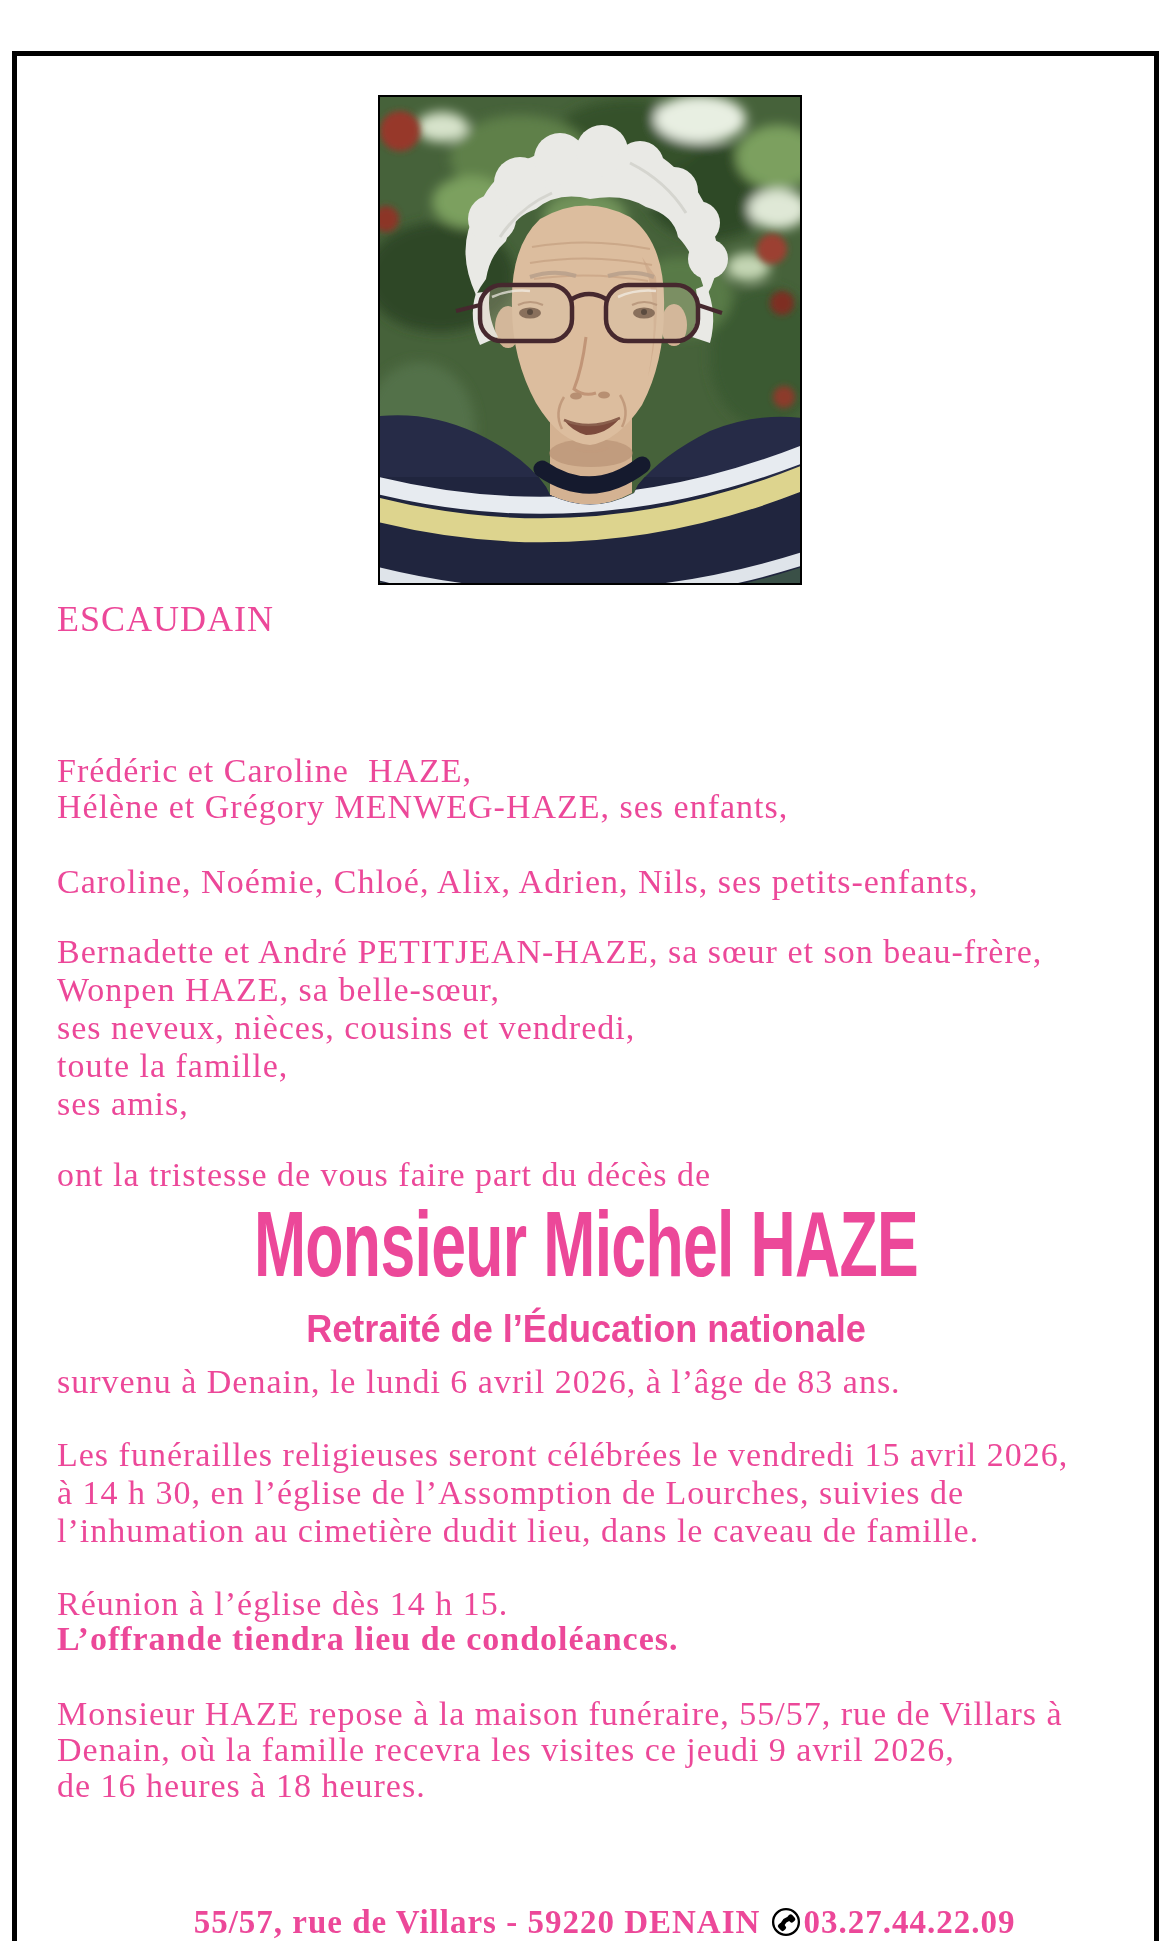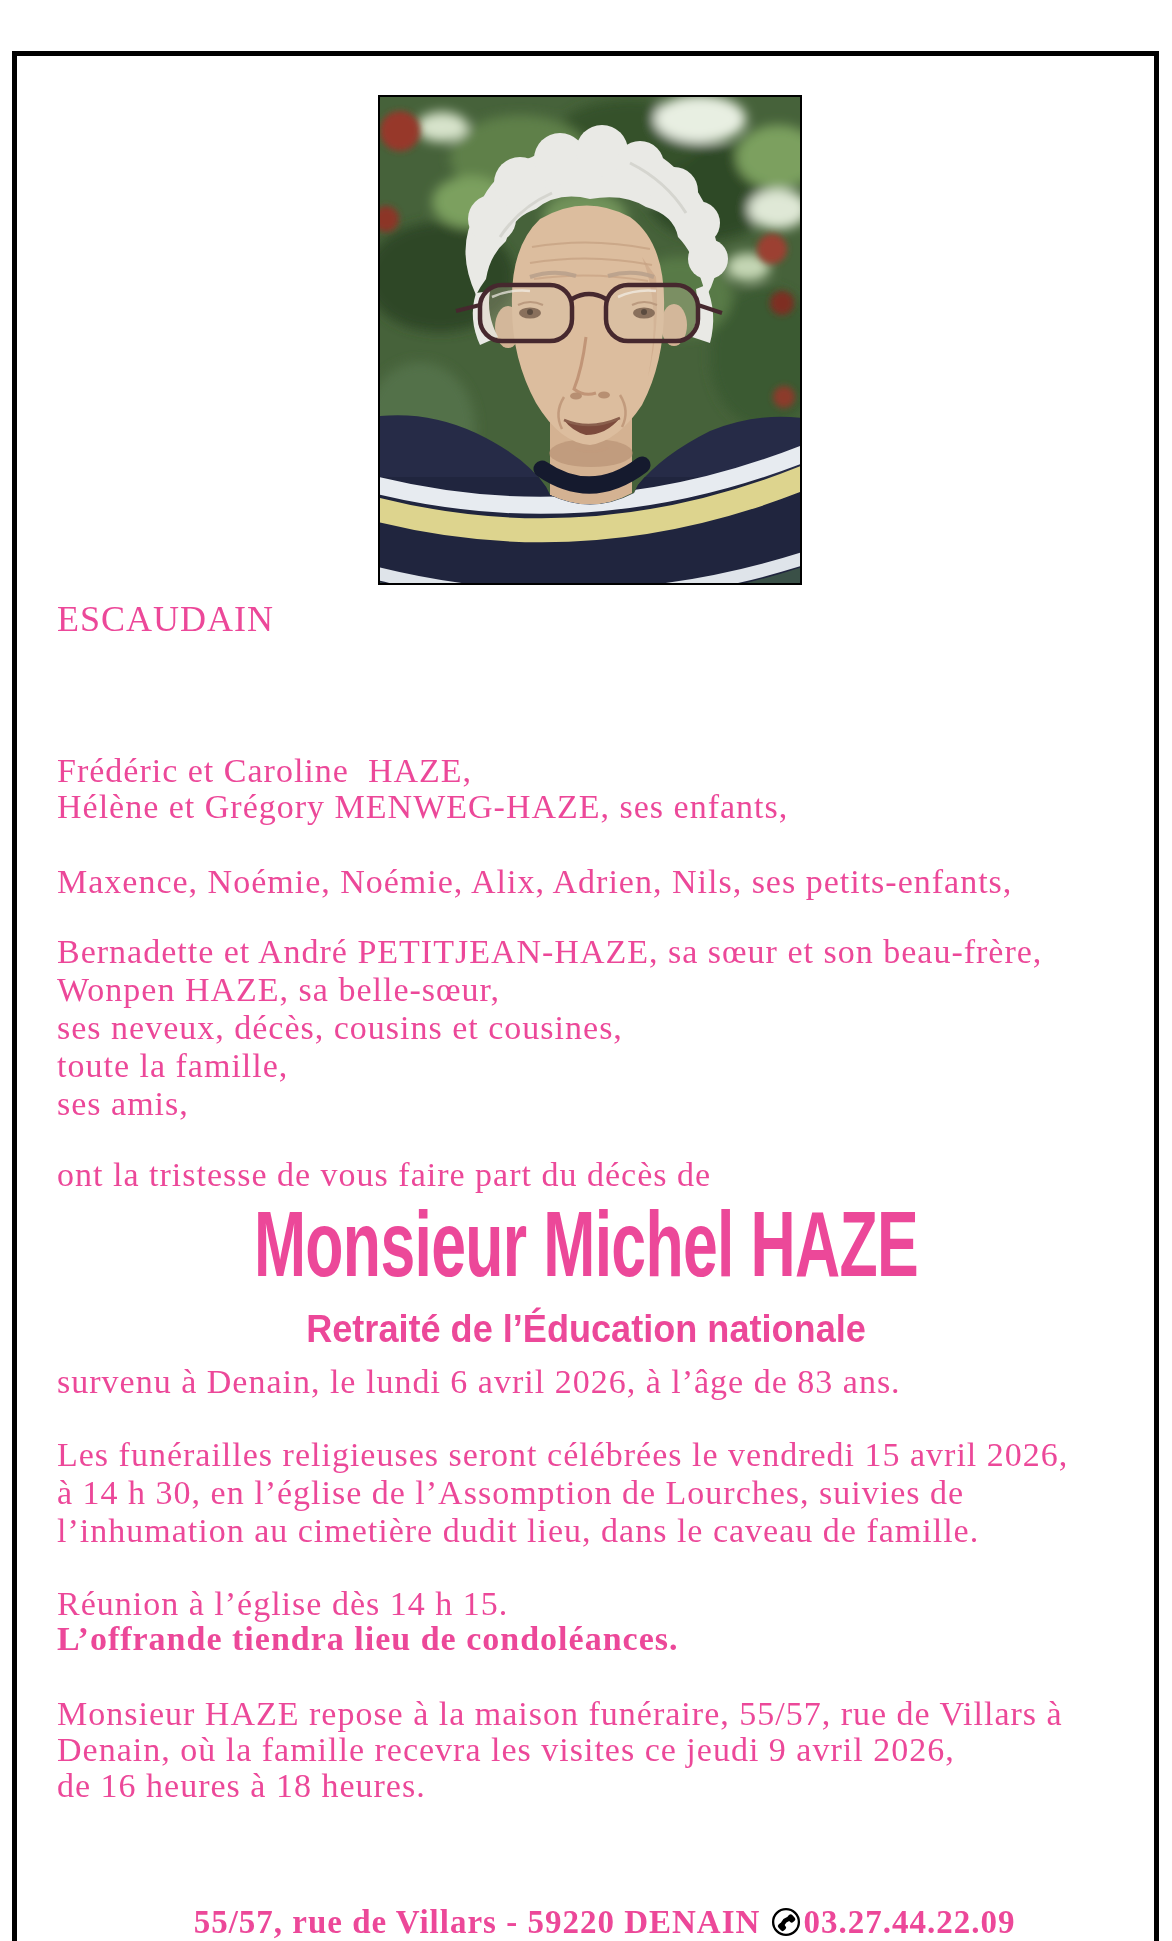--- a/index.html
+++ b/index.html
@@ -163,25 +163,25 @@
         </g>
       </g>
     </svg>
   </div>
 
   <div class="line" style="top:572px; font-size:36px;">ESCAUDAIN</div>
 
   <div class="line" style="top:724px;">Frédéric et Caroline  HAZE,</div>
   <div class="line" style="top:760px;">Hélène et Grégory MENWEG-HAZE, ses enfants,</div>
 
-  <div class="line" style="top:835px;">Maxence, Noémie, Noémie, Alix, Adrien, Nils, ses petits-enfants,</div>
+  <div class="line" style="top:835px;">Caroline, Noémie, Chloé, Alix, Adrien, Nils, ses petits-enfants,</div>
 
   <div class="line" style="top:905px;">Bernadette et André PETITJEAN-HAZE, sa sœur et son beau-frère,</div>
   <div class="line" style="top:943px;">Wonpen HAZE, sa belle-sœur,</div>
-  <div class="line" style="top:981px;">ses neveux, décès, cousins et cousines,</div>
+  <div class="line" style="top:981px;">ses neveux, nièces, cousins et vendredi,</div>
   <div class="line" style="top:1019px;">toute la famille,</div>
   <div class="line" style="top:1057px;">ses amis,</div>
 
   <div class="line" style="top:1128px;">ont la tristesse de vous faire part du décès de</div>
 
   <div class="deceased-name">Monsieur Michel HAZE</div>
   <div class="deceased-title">Retraité de l’Éducation nationale</div>
 
   <div class="line" style="top:1335px;font-family:Liberation Serif, serif;">survenu à Denain, le lundi 6 avril 2026, à l’âge de 83 ans.</div>
 

